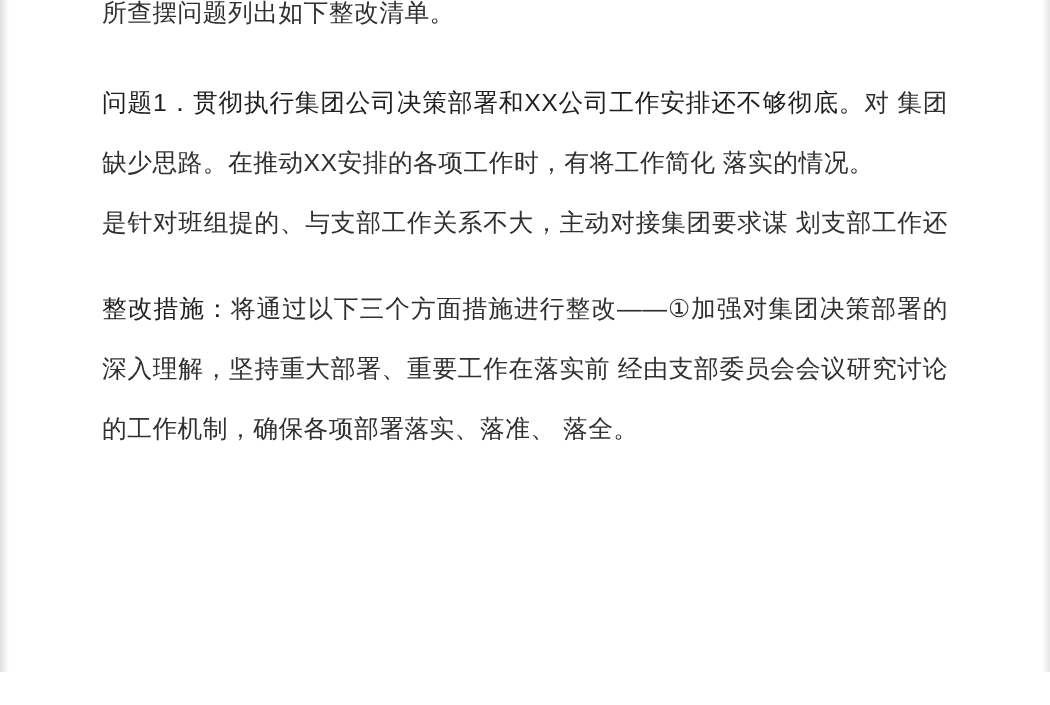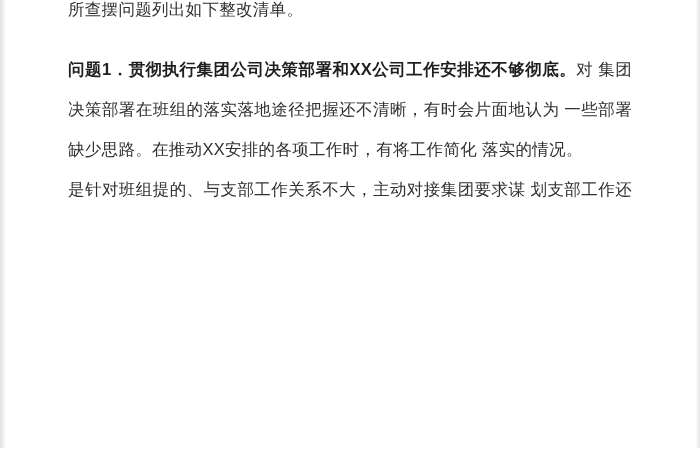--- a/index.html
+++ b/index.html
@@ -39,48 +39,56 @@
   .para-intro    { margin-bottom: 20px; }
   .para-problem  { margin-bottom: 17px; }
   .para-measures { margin-bottom: 17px; }
   .line { white-space: nowrap; }
   
   .line.full {
     white-space: normal;
     text-align: justify;
     text-align-last: justify;
   }
-  .b { font-weight: 700; color: #1f1f1f; }
+  .b { font-weight: 400; color: #1f1f1f; }
 </style>
 </head>
 <body>
 
 <div class="page">
   <div class="edge-left"></div>
   <div class="edge-right"></div>
 
   <div class="doc-body">
 
     <div class="para para-intro">
       <div class="line">
         <span>所查摆问题列出如下整改清单。</span>
       </div>
     </div>
 
     <div class="para para-problem">
       <div class="line full">
         <span class="b">问题1．贯彻执行集团公司决策部署和XX公司工作安排还不够彻底。</span><span>对 集团</span>
       </div>
-      <div class="line full">
-        <span>决策部署在班组的落实落地途径把握还不清晰，有时会片面地认为 一些部署</span>
-      </div>
       <div class="line">
         <span>缺少思路。在推动XX安排的各项工作时，有将工作简化 落实的情况。</span>
       </div>
       <div class="line full">
         <span>是针对班组提的、与支部工作关系不大，主动对接集团要求谋 划支部工作还</span>
       </div>
     </div>
 
+    <div class="para para-measures">
+      <div class="line full">
+        <span class="b">整改措施：</span><span>将通过以下三个方面措施进行整改——①加强对集团决策部署的</span>
+      </div>
+      <div class="line full">
+        <span>深入理解，坚持重大部署、重要工作在落实前 经由支部委员会会议研究讨论</span>
+      </div>
+      <div class="line">
+        <span>的工作机制，确保各项部署落实、落准、 落全。</span>
+      </div>
+    </div>
 
 
   </div>
 </div>
 
 </body></html>

